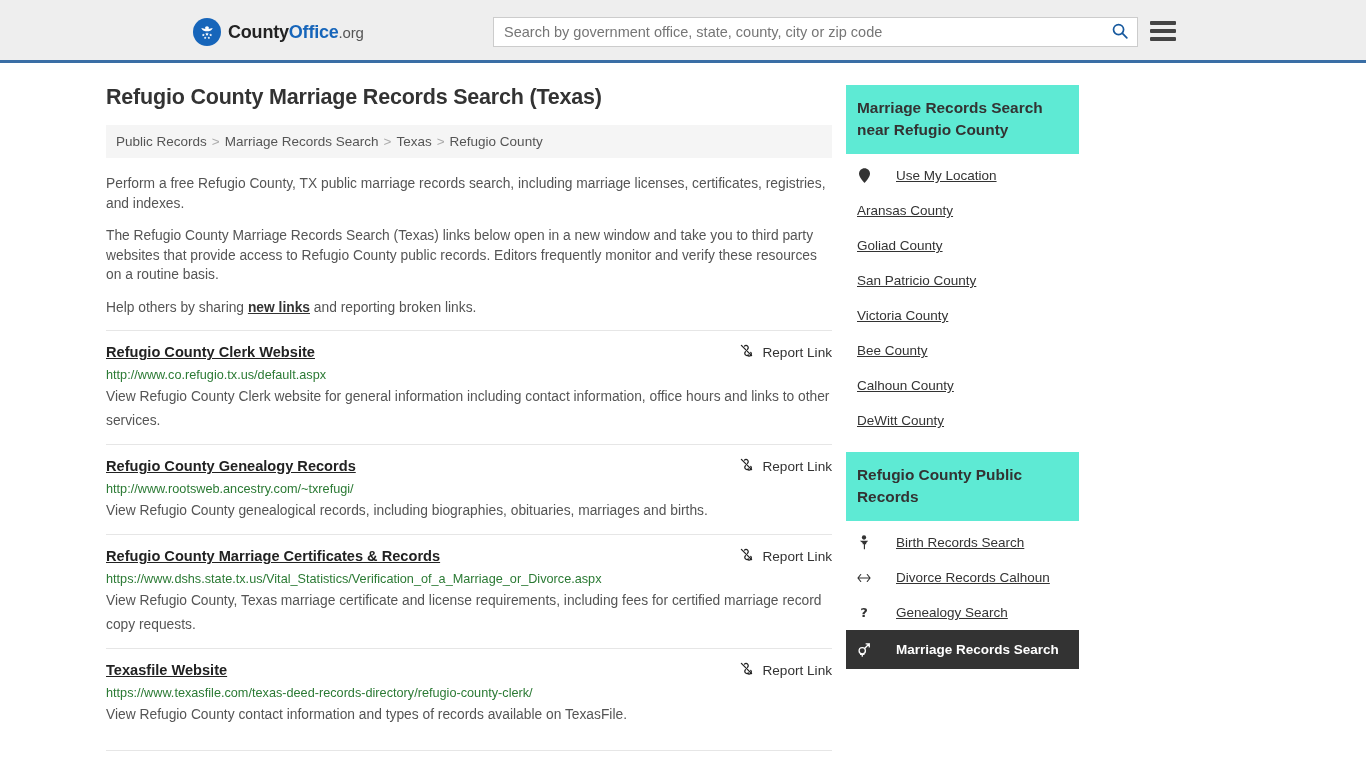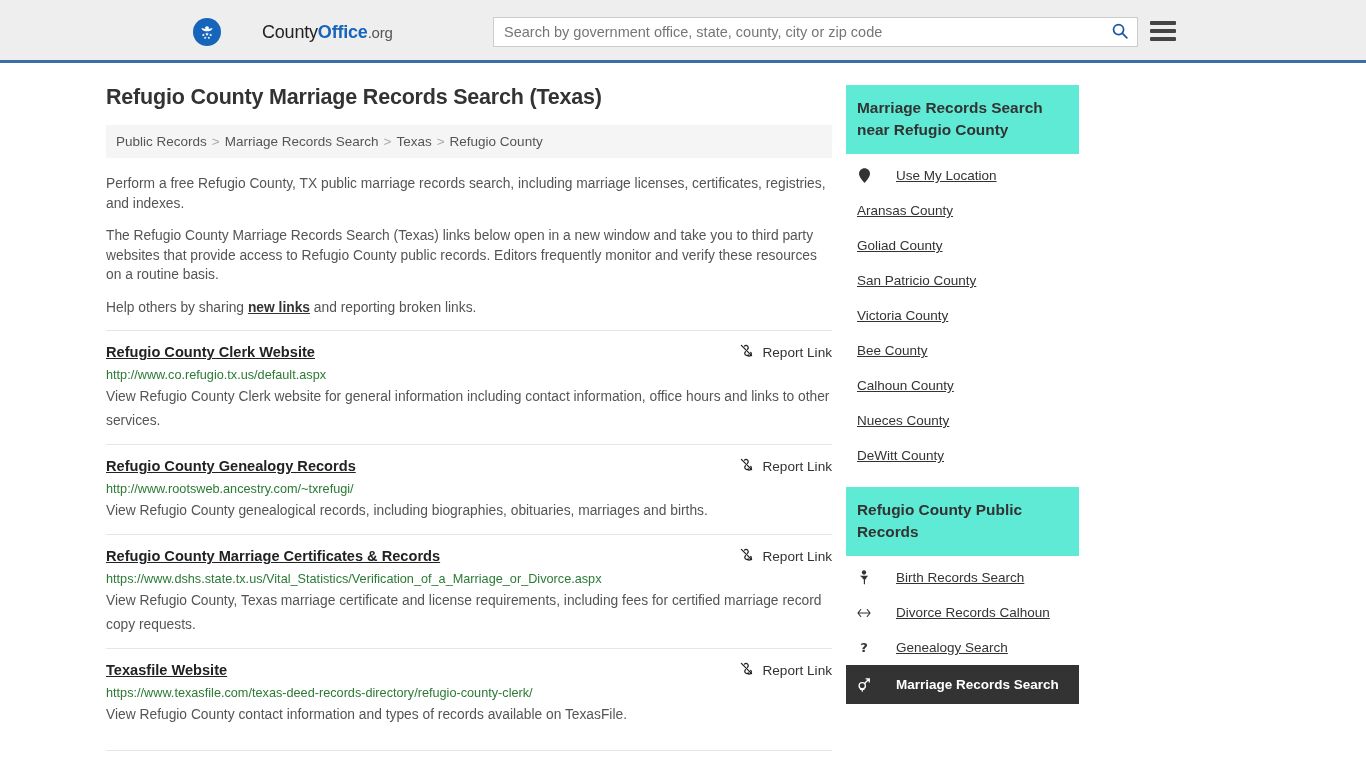--- a/index.html
+++ b/index.html
@@ -34,21 +34,21 @@
     flex-shrink: 0;
   }
   .logo-text {
     margin-left: 7px;
     font-size: 18px;
     letter-spacing: -0.2px;
     color: #333333;
     white-space: nowrap;
   }
   .logo-text .b { color: #1665ba; font-weight: bold; }
-  .logo-text .n { color: #222222; font-weight: normal; margin-left: 34px; }
+  .logo-text .n { color: #222222; font-weight: bold; }
   .logo-text .tld { color: #555555; font-size: 15px; }
 
   .search-wrap {
     position: absolute; left: 493px; top: 17px;
     width: 645px; height: 30px;
     background: #ffffff;
     border: 1px solid #cccccc;
     display: flex; align-items: center;
   }
   .search-input {
@@ -356,23 +356,20 @@
             <div class="card-item plain">
               <a href="#" class="ci-label">Victoria County</a>
             </div>
             <div class="card-item plain">
               <a href="#" class="ci-label">Bee County</a>
             </div>
             <div class="card-item plain">
               <a href="#" class="ci-label">Calhoun County</a>
             </div>
             <div class="card-item plain">
-              <a href="#" class="ci-label">Nueces County</a>
-            </div>
-            <div class="card-item plain">
               <a href="#" class="ci-label">DeWitt County</a>
             </div>
           </div>
       </div>
 
       <div class="card">
         <div class="card-head">Refugio County Public Records</div>
         <div class="card-list" id="records-list">
             <div class="card-item">
               <span class="ci-icon">

